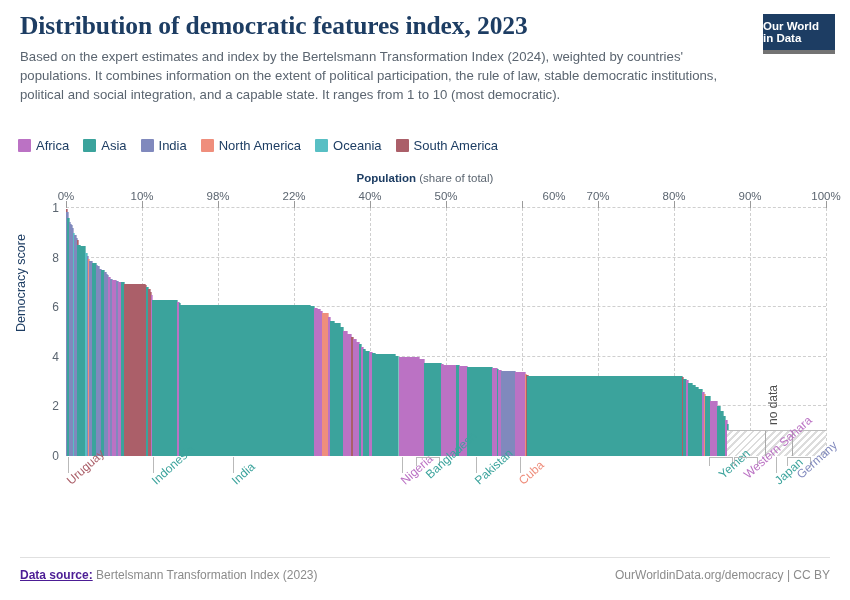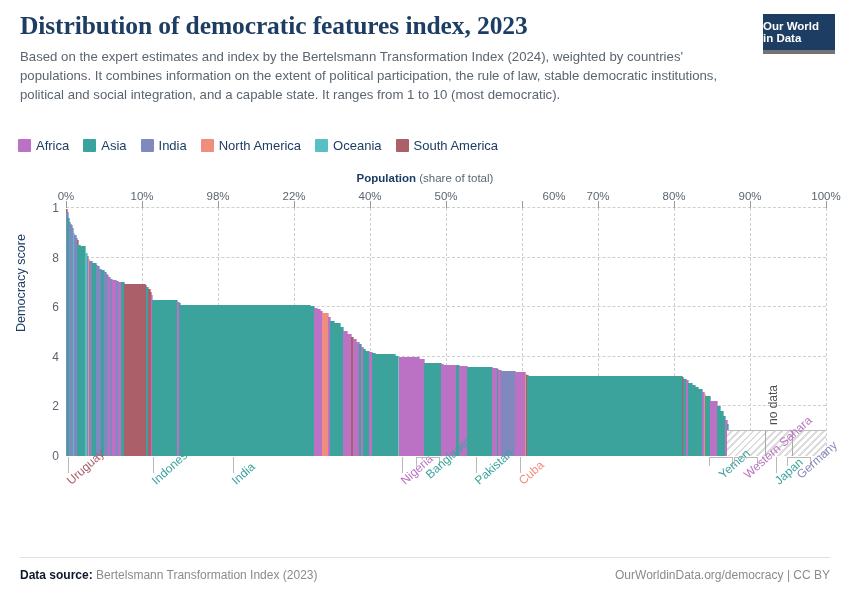--- a/index.html
+++ b/index.html
@@ -92,21 +92,21 @@
   .clabel{
     position:absolute;font-size:12px;white-space:nowrap;
     transform:rotate(-42deg);transform-origin:left top;
   }
   #clabels{position:absolute;left:66px;top:457px;width:760px;height:95px;}
 
   
   .footer-rule{position:absolute;left:20px;top:557px;width:810px;height:1px;background:#e0e0e0;}
   .footer{position:absolute;top:568px;font-size:12px;color:#8b8b8b;}
   .footer-left{left:20px;}
-  .footer-left b{color:#0f172a;font-weight:700;}
+  .footer-left b{color:#4c1d95;font-weight:700;text-decoration:underline;}
   .footer-right{right:20px;}
 </style>
 </head>
 <body>
 
 <div id="chart-root">
 
   <div class="hdr">
     <h1 class="title">Distribution of democratic features index, 2023</h1>
     <p class="subtitle">Based on the expert estimates and index by the Bertelsmann Transformation Index (2024), weighted by countries' populations. It combines information on the extent of political participation, the rule of law, stable democratic institutions, political and social integration, and a capable state. It ranges from 1 to 10 (most democratic).</p>

